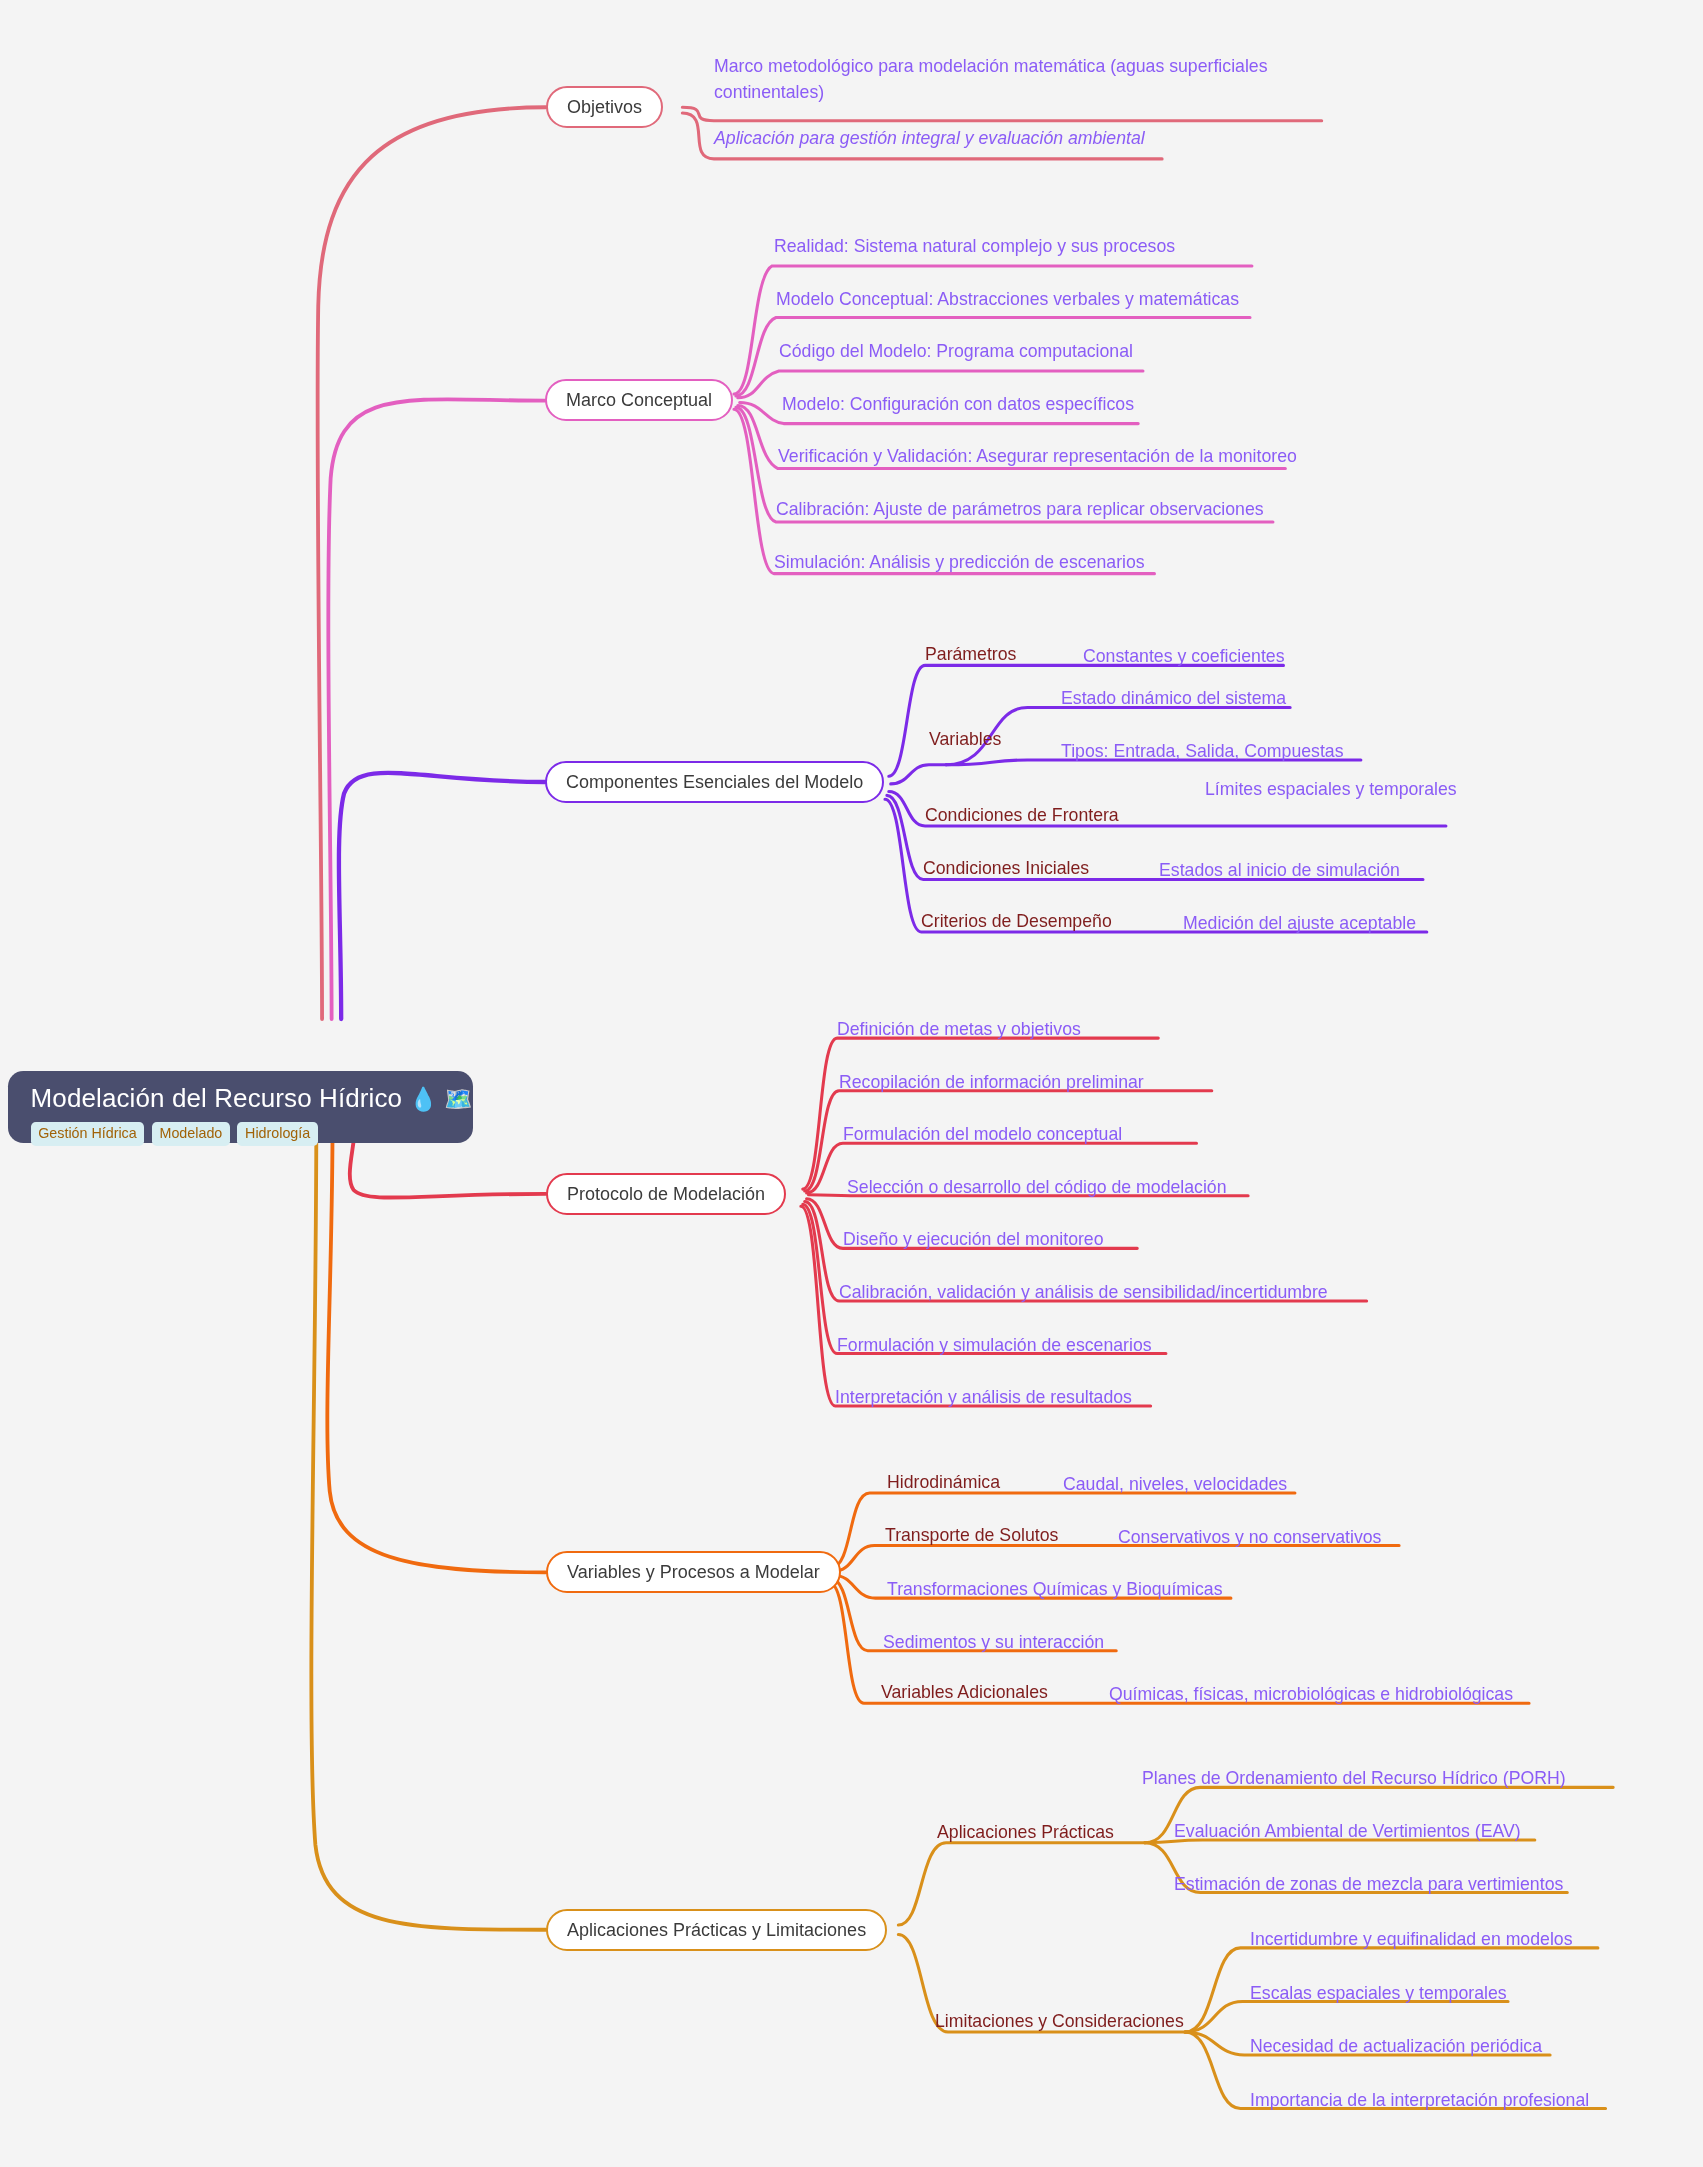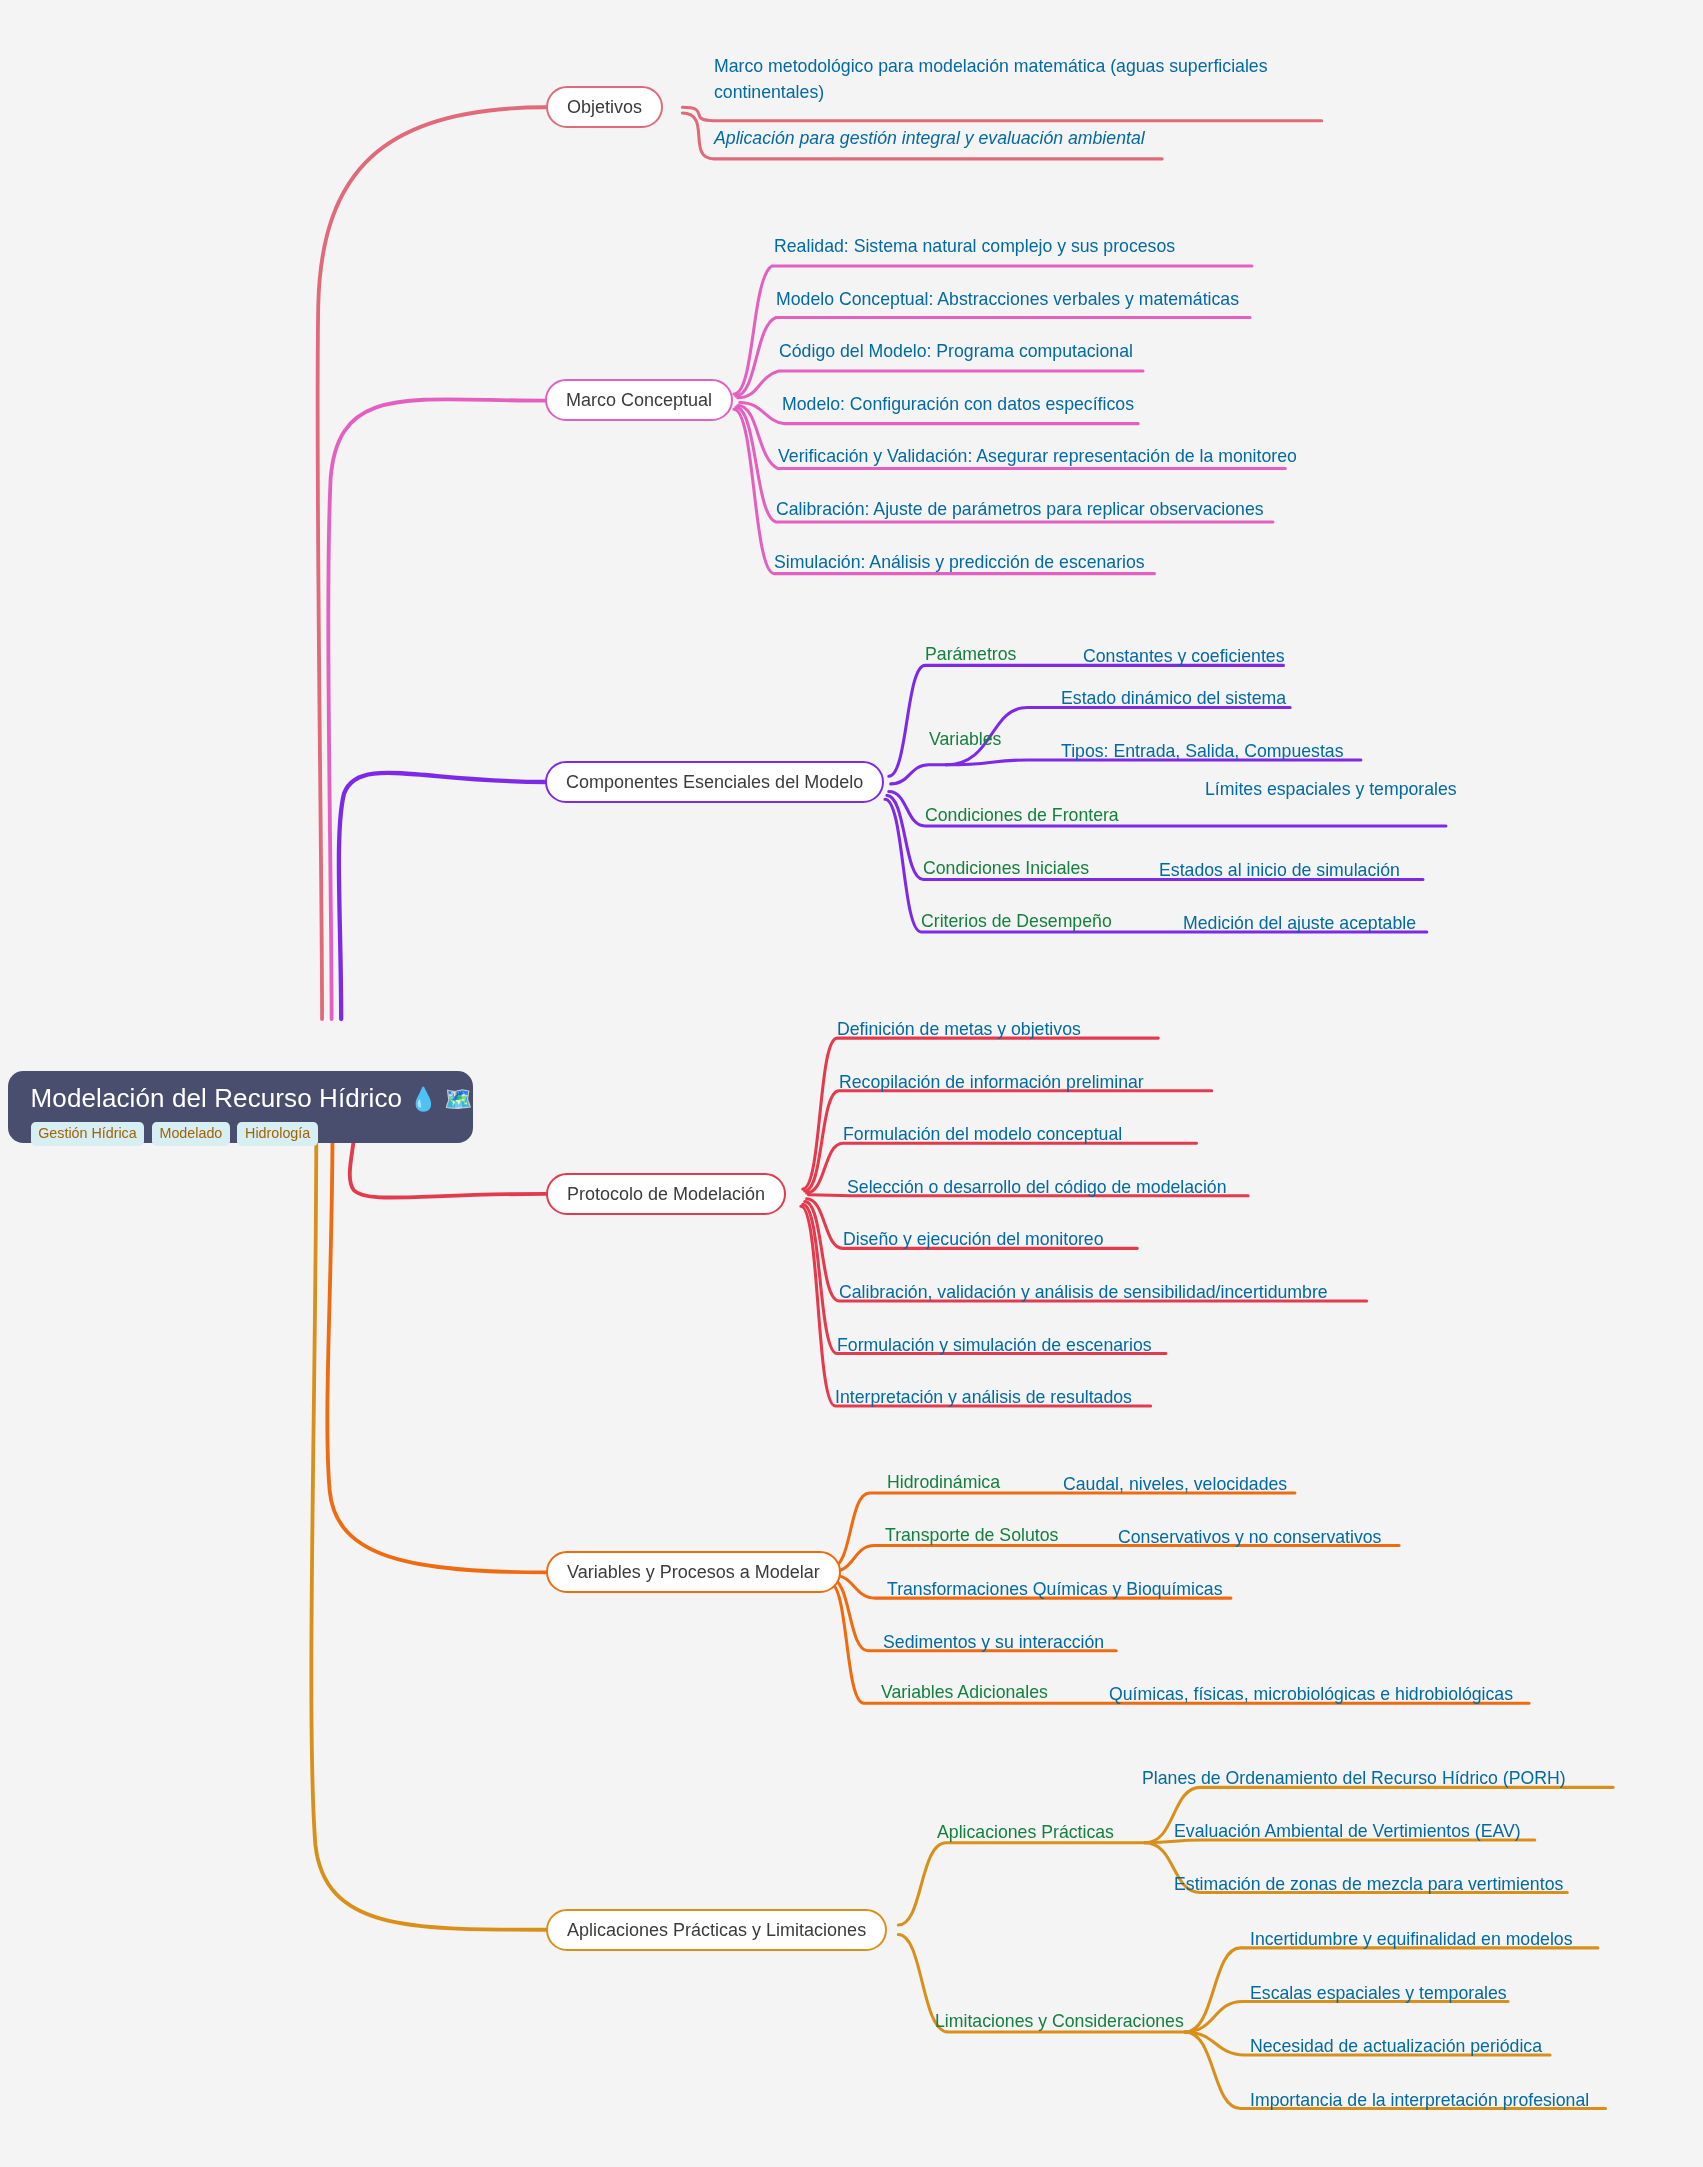--- a/index.html
+++ b/index.html
@@ -62,29 +62,29 @@
   .pill.c-red    { border: 2.9px solid #e0697a; }
   .pill.c-pink   { border: 2.9px solid #e35fc0; }
   .pill.c-purple { border: 2.9px solid #7c2ae8; text-align: center; }
   .pill.c-crim   { border: 2.9px solid #e33a4e; }
   .pill.c-orange { border: 2.9px solid #f06a0f; }
   .pill.c-amber  { border: 2.9px solid #d9901a; }
 
   
   .leaf {
     position: absolute;
-    color: #0369a1;
+    color: #8b5cf6;
     font-size: 17.7px;
     line-height: 1.45;
     white-space: nowrap;
   }
   .leaf.wrap { white-space: normal; }
   .mid {
     position: absolute;
-    color: #15803d;
+    color: #7f1d1d;
     font-size: 17.7px;
     white-space: nowrap;
   }
 </style>
 </head>
 <body>
 
 <div id="canvas">
 
   <svg id="edges" viewBox="0 0 1782 2267">

